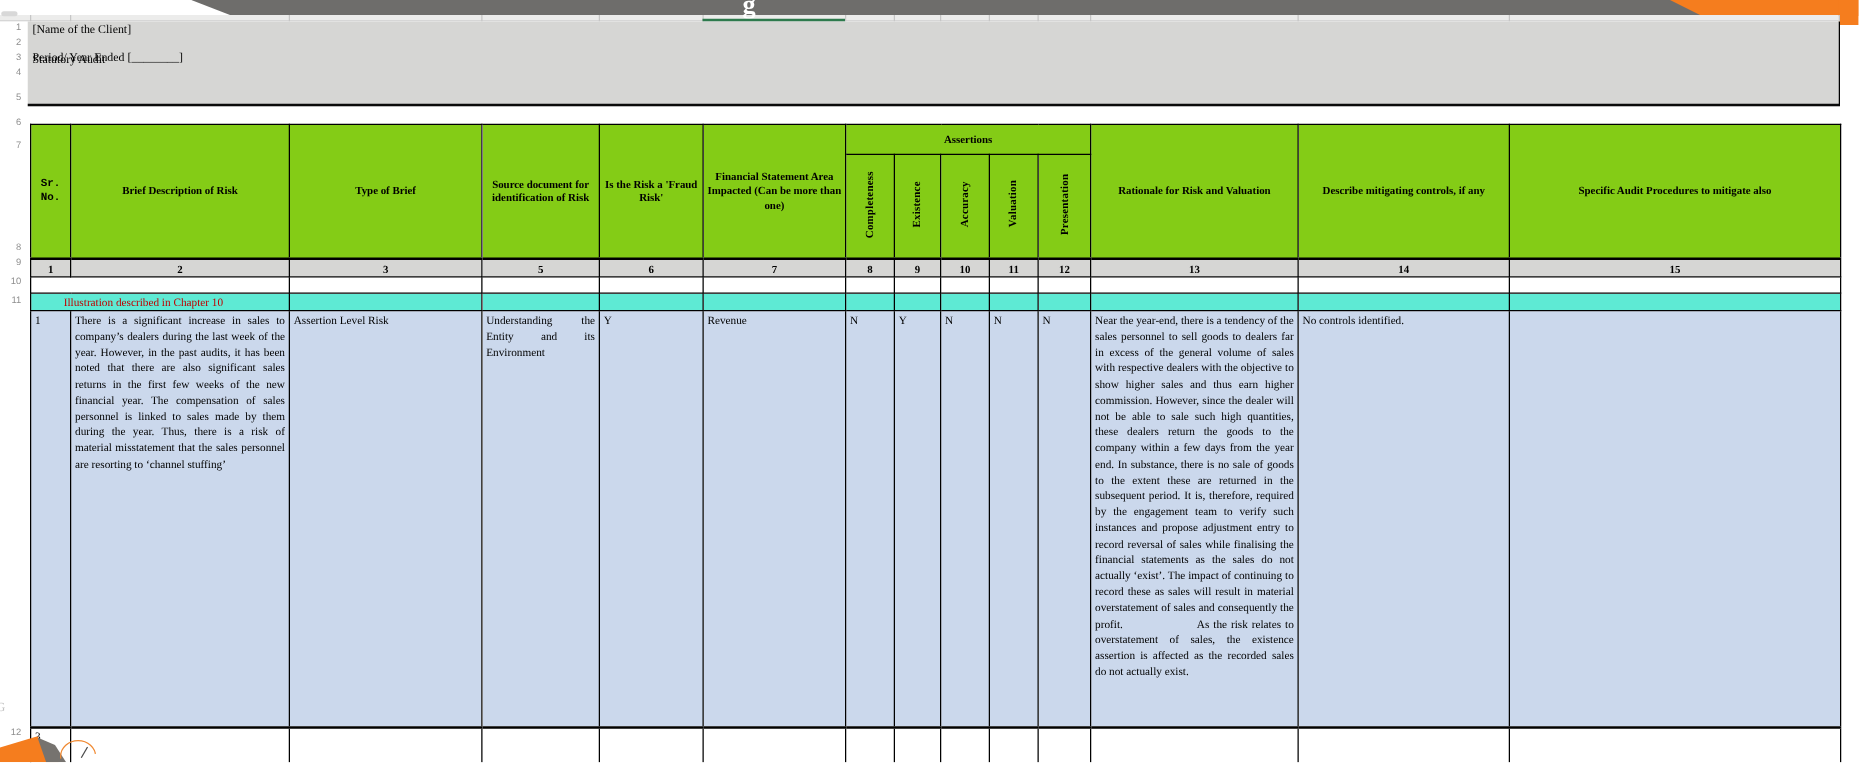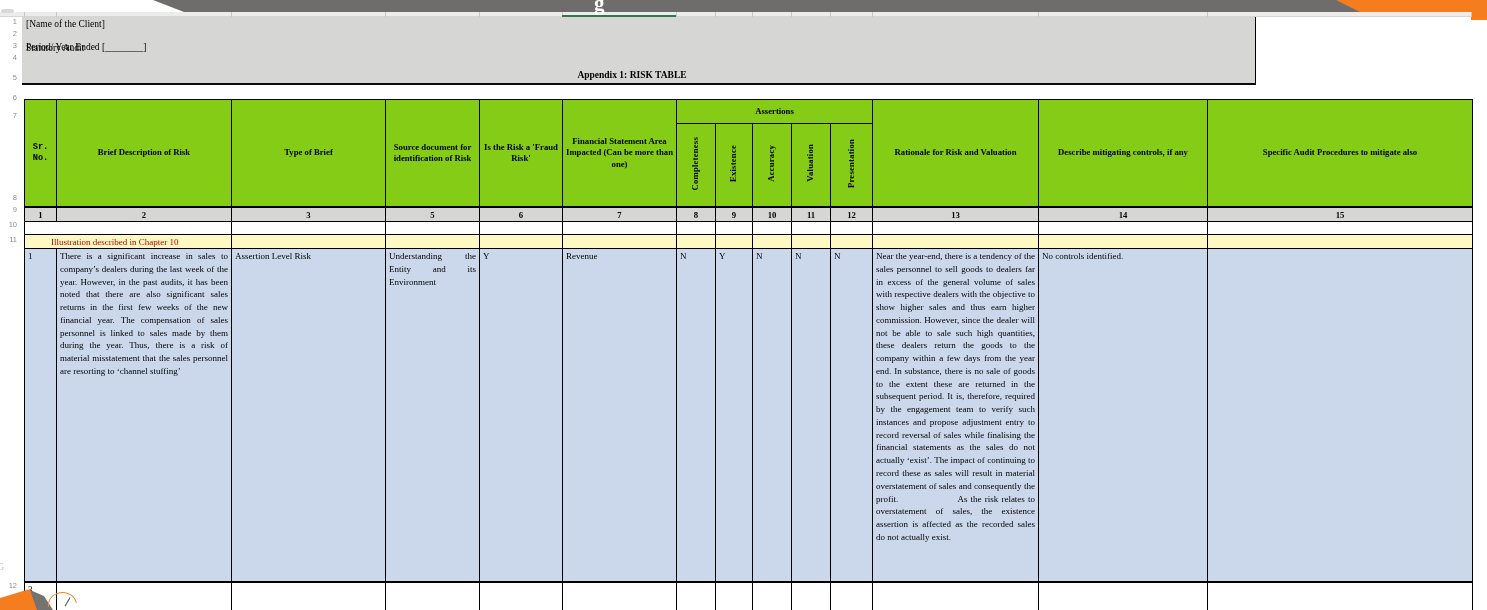--- a/index.html
+++ b/index.html
@@ -22,21 +22,21 @@
   .corner-box { position:absolute; left:1px; top:9px; width:13px; height:4px; background:#d8d8d8; border-radius:2px; }
 
   
   .row-num { position:absolute; left:0; width:17px; text-align:right;
              font-family:"Liberation Sans", sans-serif; font-size:7.5px; color:#8e8e8e; }
 
   .margin-letter { position:absolute; left:-3px; top:561px; font-size:10px; color:#c2c2c2; }
 
   
   .sheet { position:absolute; left:22px; top:17px; width:1452px; height:593px; overflow:hidden; }
-  .info-block { position:absolute; left:0; top:0; width:1234px; height:68px; background:#d6d6d4;
+  .info-block { position:absolute; left:0; top:0; width:1450px; height:68px; background:#d6d6d4;
                 border-right:1.5px solid #000; border-bottom:2.5px solid #0a0a0a; box-sizing:border-box; }
   .cell-line { position:absolute; left:4px; font-size:9.5px; white-space:nowrap; }
   .l1 { top:2px; } .l2 { top:25px; } .l3 { top:26px; }
   .sheet-title { position:absolute; left:0; top:53px; width:1220px; text-align:center;
                  font-weight:bold; font-size:9.5px; }
 
   
   table.risk { position:absolute; left:2px; top:82px; width:1448px; border-collapse:collapse;
                table-layout:fixed; }
   table.risk th, table.risk td { border:1px solid #000; padding:0; overflow:hidden; }
@@ -44,21 +44,21 @@
   .hdr { background:#84cc16; font-weight:bold; text-align:center; vertical-align:middle;
          font-size:8.7px; line-height:1.3; padding:2px; }
   .pre { white-space:pre-line;font-family:Liberation Mono, monospace; }
   tr.grouprow th { height:23px; }
   tr.rotrow th { height:82px; }
   .rot span { display:inline-block; writing-mode:vertical-rl; transform:rotate(180deg);
               font-weight:bold; font-size:8.7px; letter-spacing:0.2px; }
   tr.numrow td { background:#d6d6d4; font-weight:bold; text-align:center; height:13px;
                  font-size:8.7px; border-top:2px solid #000; border-bottom:1.5px solid #000; }
   tr.blankrow td { height:12px; background:#fff; }
-  tr.noterow td { height:13px; background:#fef9c3; }
+  tr.noterow td { height:13px; background:#5eead4; }
   .note-text { color:#c00000; font-size:9px; padding-left:26px; font-weight:normal; white-space:nowrap; }
   tr.datarow td { background:#cbd8ec; vertical-align:top; font-size:9px; line-height:1.42;
                   padding:1px 3px; height:333px; border-bottom:2px solid #000; box-sizing:border-box; }
   .just { text-align:justify; }
   tr.partialrow td { height:40px; background:#fff; vertical-align:top; font-size:9px; padding:1px 3px; }
 
   
   .sw1 { position:absolute; left:0; top:588px; width:80px; height:22px; background:#f57d1e;
          clip-path:polygon(0 10px, 30px 1px, 47px 22px, 0 22px); }
   .sw2 { position:absolute; left:0; top:588px; width:80px; height:22px; background:#76736f;
@@ -97,21 +97,20 @@
   <div class="row-num" style="top:596px">13</div>
 
   <div class="margin-letter">G</div>
 
   <div class="sheet">
 
     <div class="info-block">
       <div class="cell-line l1">[Name of the Client]</div>
       <div class="cell-line l2">Period/ Year Ended [________]</div>
       <div class="cell-line l3">Statutory Audit</div>
-      <div class="sheet-title">Appendix 1: RISK TABLE</div>
     </div>
 
     <table class="risk">
       <colgroup>
         <col style="width:32px">
           <col style="width:175px">
           <col style="width:154px">
           <col style="width:94px">
         <col style="width:83px">
           <col style="width:114px">

